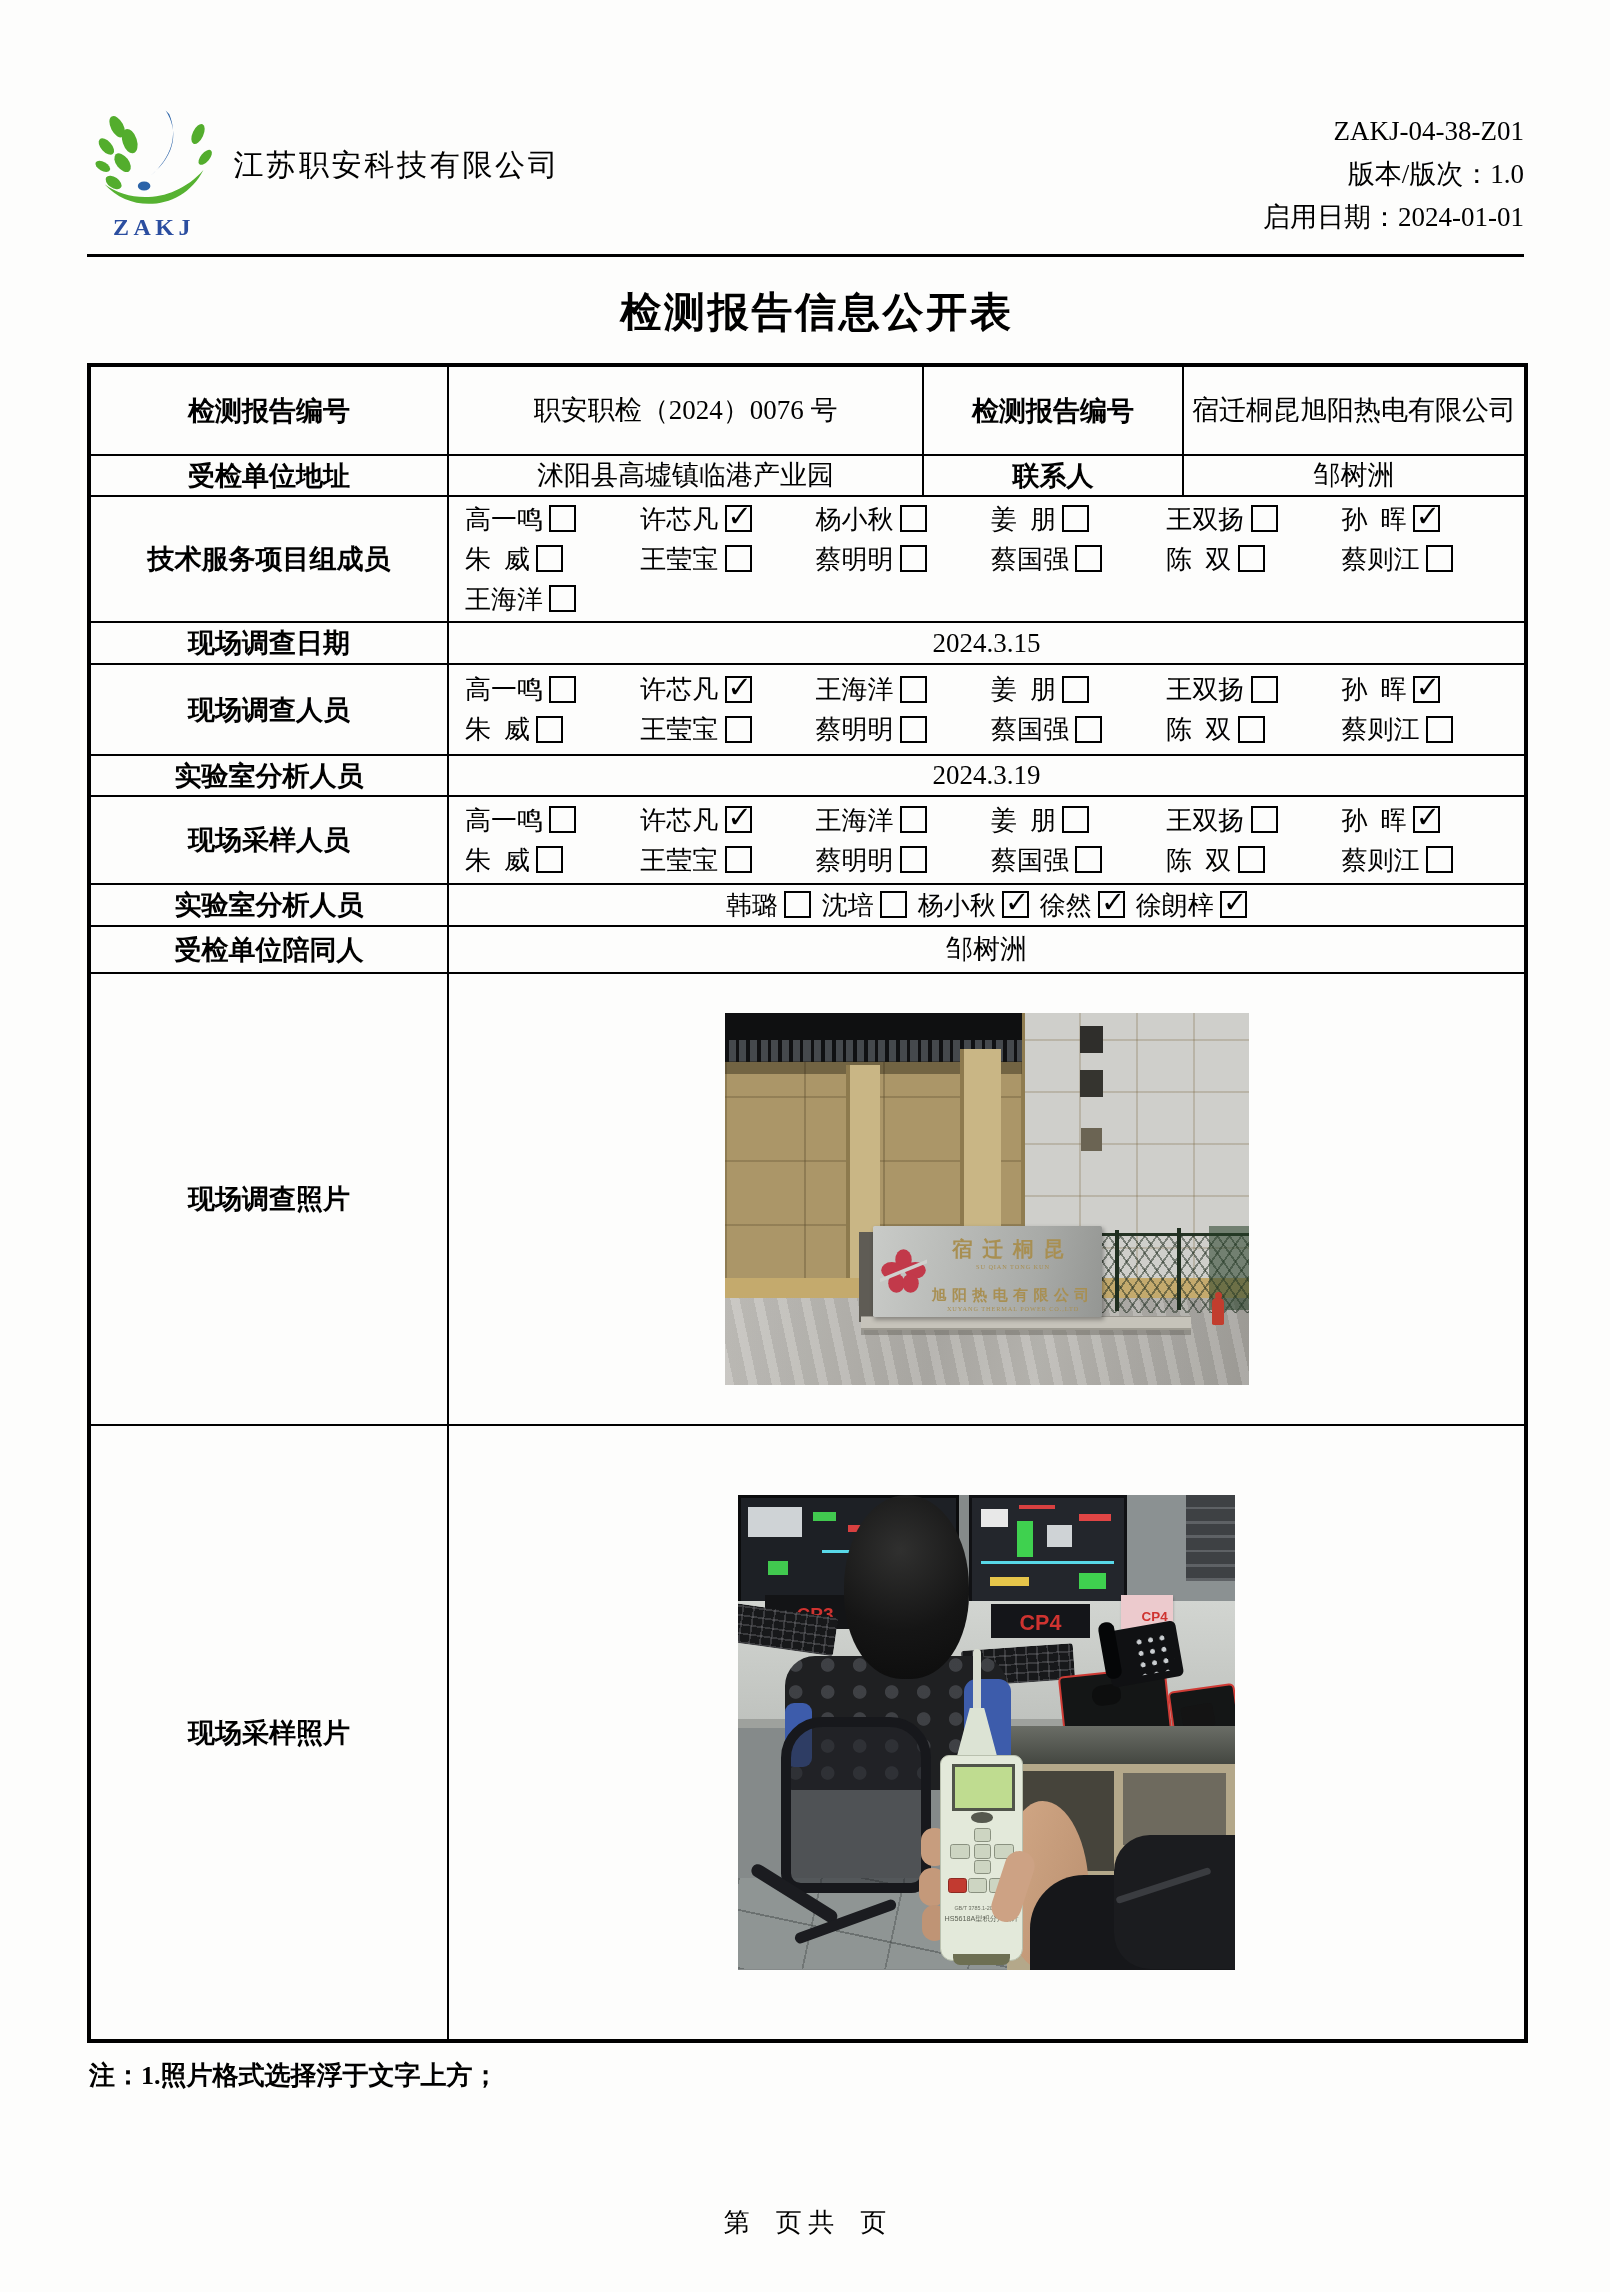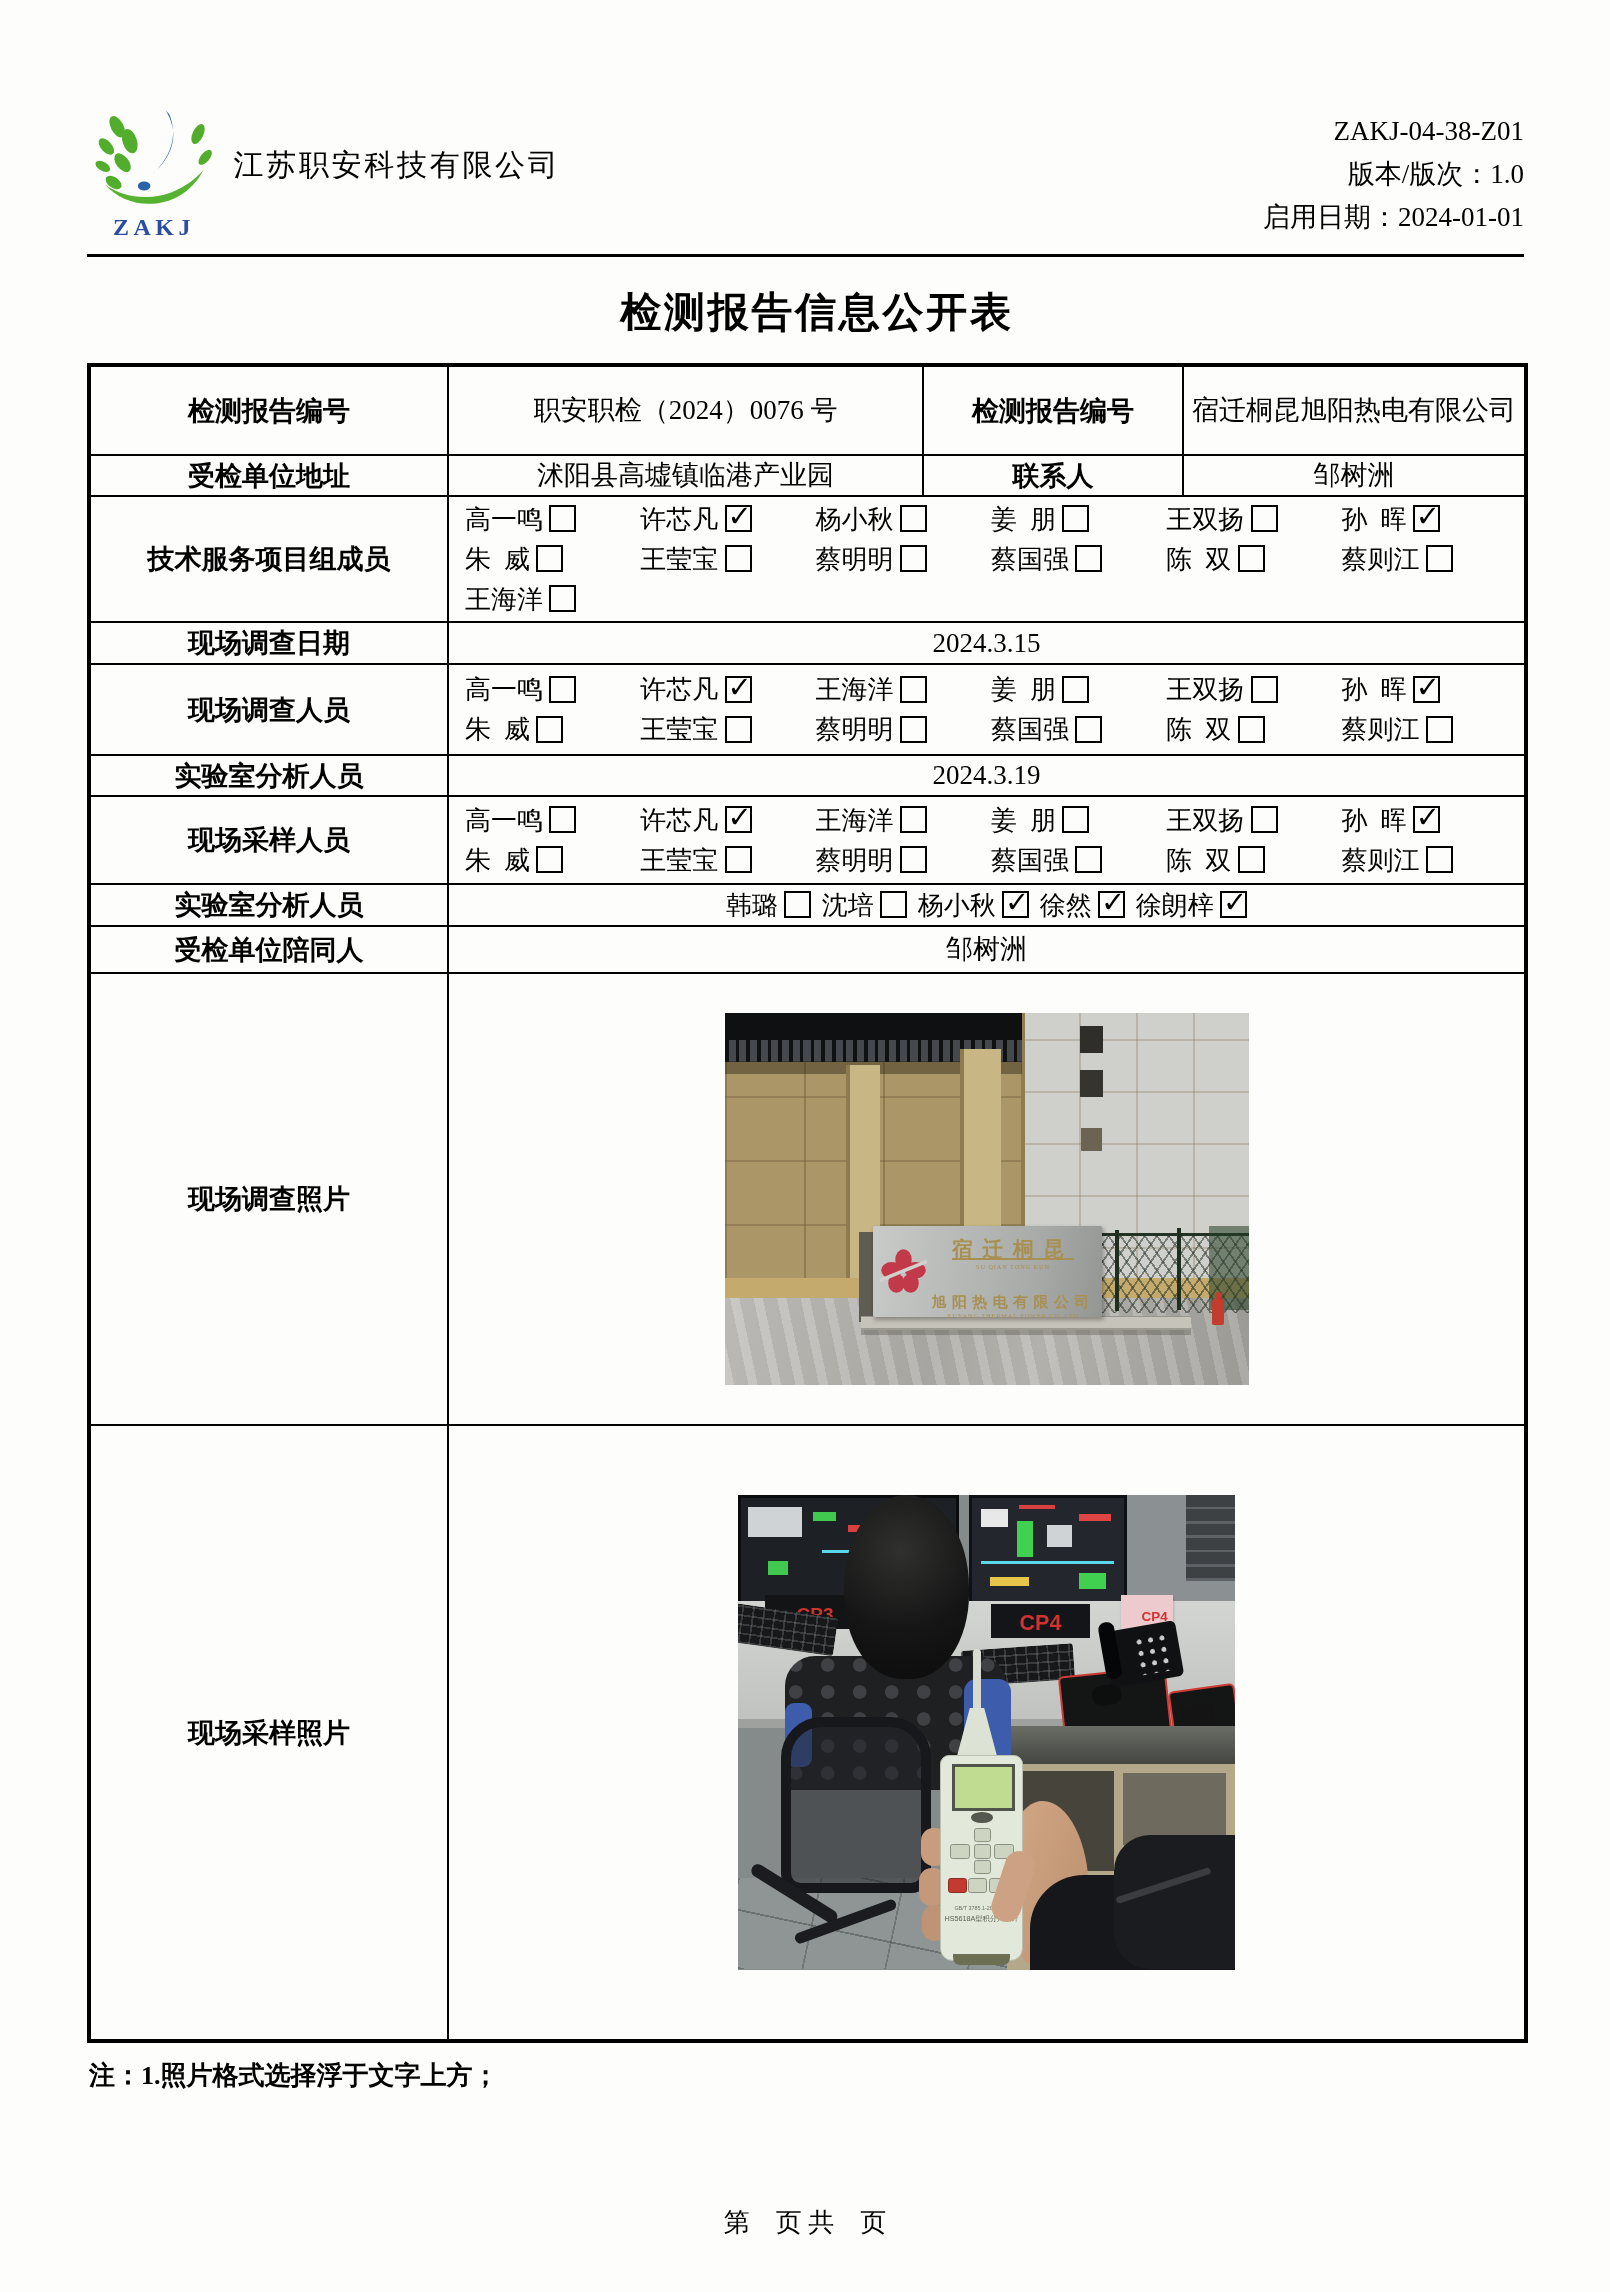--- a/index.html
+++ b/index.html
@@ -38,21 +38,21 @@
       vertical-align:-4.5px;position:relative;}
   .cb[data-checked="true"]::after{content:"\2713";position:absolute;left:0.9px;top:-8px;
       font-size:29px;font-weight:bold;font-family:"DejaVu Sans",sans-serif;}
 
   td.photo-cell{text-align:center;}
   .photo{position:relative;display:inline-block;vertical-align:middle;overflow:hidden;
          background:#cfcfcb;}
   .abs{position:absolute;}
 
   
-  .p1-sign-cn1{font-size:20.6px;font-weight:bold;color:#a88f52;letter-spacing:9.9px;white-space:nowrap;text-decoration:underline;}
+  .p1-sign-cn1{font-size:20.6px;font-weight:bold;color:#a88f52;letter-spacing:9.9px;white-space:nowrap;}
   .p1-sign-en{font-size:6.3px;color:#a88f52;letter-spacing:0.9px;white-space:nowrap;}
   .p1-sign-cn2{font-size:15px;font-weight:bold;color:#a88f52;letter-spacing:5.4px;white-space:nowrap;}
 
   
   .kbd{background:#17181a;border-radius:3.6px;
        background-image:repeating-linear-gradient(90deg,rgba(125,125,130,.35) 0 1.8px,transparent 1.8px 10.7px),
                         repeating-linear-gradient(0deg,rgba(125,125,130,.35) 0 1.8px,transparent 1.8px 9px);}
   .pad{background:#141616;border:2.7px solid #cf3b35;border-radius:5.4px;}
   .red-label{color:#cf3330;font-weight:bold;font-family:"Liberation Sans","DejaVu Sans",sans-serif;}
   .meter-btn{position:absolute;background:#cdd5c2;border:0.9px solid #8a9180;border-radius:2.7px;}
@@ -285,21 +285,21 @@
                 <ellipse cx="10" cy="19" rx="9" ry="7"></ellipse>
                 <ellipse cx="30" cy="19" rx="9" ry="7"></ellipse>
                 <ellipse cx="14" cy="30" rx="7" ry="8"></ellipse>
                 <ellipse cx="26" cy="30" rx="7" ry="8"></ellipse>
               </g>
               <rect x="-4" y="18" width="48" height="3" fill="#cfd1ce" transform="rotate(-22 20 20)"></rect>
             </svg>
             <div class="abs" style="left:59px;top:9px;width:163px;text-align:center;">
               <div class="p1-sign-cn1">宿迁桐昆</div>
               <div class="p1-sign-en">SU QIAN TONG KUN</div>
-              <div class="p1-sign-cn2" style="margin-top:23px;">旭阳热电有限公司</div>
+              <div class="p1-sign-cn2" style="margin-top:16px;">旭阳热电有限公司</div>
               <div class="p1-sign-en">XUYANG THERMAL POWER CO.,LTD</div>
             </div>
           </div>
           <div class="abs" style="left:487px;top:285px;width:12.5px;height:27px;background:#c23d2e;border-radius:4.5px 4.5px 1.8px 1.8px;"></div>
           <div class="abs" style="left:490px;top:279px;width:7.2px;height:7.2px;background:#c23d2e;border-radius:50%;"></div>
         </div>
       </td>
     </tr>
 
     <tr class="r11">

